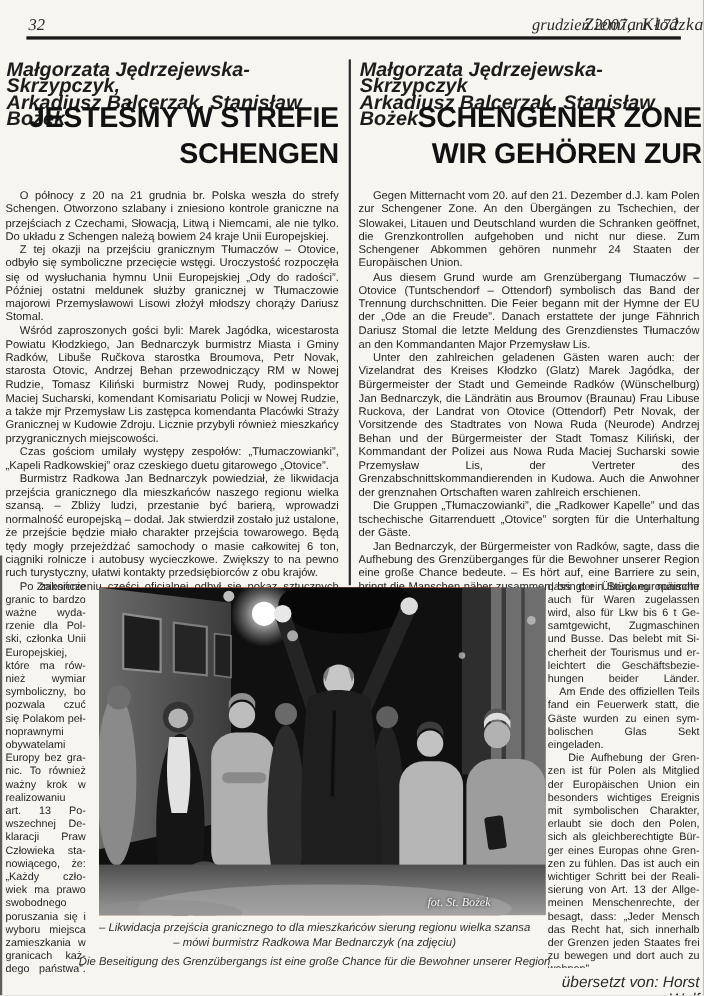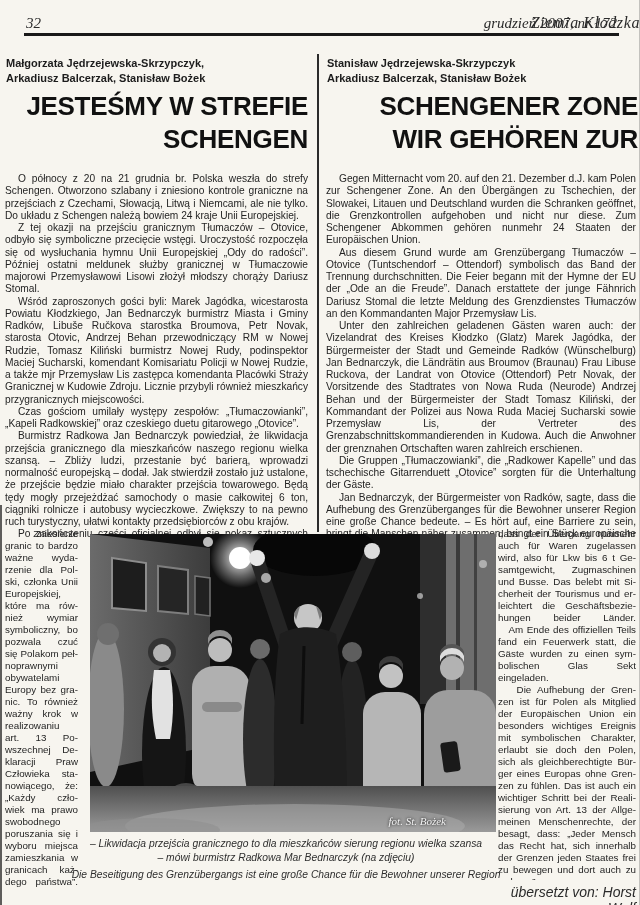--- a/index.html
+++ b/index.html
@@ -10,21 +10,21 @@
     overflow:hidden;
   }
   
   .mast-num   { position:absolute; top:15px; left:26px;  font:italic 15px "Liberation Serif","DejaVu Serif",serif; color:#2a2a2a; }
   .mast-title { position:absolute; top:14px; left:0; right:0; text-align:right; font:italic 16px "Liberation Serif","DejaVu Serif",serif; letter-spacing:.6px; color:#2a2a2a; }
   .mast-issue { position:absolute; top:15px; right:23px; font:italic 15px "Liberation Serif","DejaVu Serif",serif; color:#2a2a2a; }
   .mast-rule  { position:absolute; top:33px; left:24px; right:21px; height:2.5px; background:#191919; }
 
   .col-divider { position:absolute; left:317px; top:54px; height:478px; width:1.6px; background:#2b2b2b; }
 
-  .authors { position:absolute; top:56px; font-weight:bold; font-size:11px; line-height:15px; color:#1c1c1c; }
+  .authors { position:absolute; top:56px; font-style:italic; font-weight:bold; font-size:18px; line-height:15px; color:#1c1c1c; }
   .authors.a-left  { left:6px;   width:300px; }
   .authors.a-right { left:327px; width:304px; }
 
   .headline { position:absolute; top:90px; text-align:right; font-weight:bold; font-size:26px; line-height:33px; color:#111; letter-spacing:-0.3px; }
   .headline.h-left  { left:4px;   width:304px; }
   .headline.h-right { left:324px; width:314px; }
 
   .bodytext { position:absolute; top:161px; font-size:10.2px; line-height:12.25px; text-align:justify; color:#242424; overflow:hidden; height:368px; hyphens:auto;margin-top:12px; -webkit-hyphens:auto; }
   .bodytext.b-left  { left:5px;   width:303px; }
   .bodytext.b-right { left:326px; width:310px; }
@@ -101,21 +101,21 @@
 „Każdy czło-
 wiek ma prawo
 swobodnego
 poruszania się i
 wyboru miejsca
 zamieszkania w
 granicach każ-
 dego państwa”.</div>
 
   <div class="authors a-right">
-    <div>Stanisław Jędrzejewska-Skrzypczyk</div>
+    <div>Małgorzata Jędrzejewska-Skrzypczyk</div>
     <div>Arkadiusz Balcerzak, Stanisław Bożek</div>
   </div>
   <div class="headline h-right">
     <div>SCHENGENER ZONE</div>
     <div>WIR GEHÖREN ZUR</div>
   </div>
   <div class="bodytext b-right" lang="de">
     <p>Gegen Mitternacht vom 20. auf den 21. Dezember d.J. kam Polen zur Schengener Zone. An den Übergängen zu Tschechien, der Slowakei, Litauen und Deutschland wurden die Schranken geöffnet, die Grenzkontrollen aufgehoben und nicht nur diese. Zum Schengener Abkommen gehören nunmehr 24 Staaten der Europäischen Union.</p>
     <p>Aus diesem Grund wurde am Grenzübergang Tłumaczów – Otovice (Tuntschendorf – Ottendorf) symbolisch das Band der Trennung durchschnitten. Die Feier begann mit der Hymne der EU der „Ode an die Freude”. Danach erstattete der junge Fähnrich Dariusz Stomal die letzte Meldung des Grenzdienstes Tłumaczów an den Kommandanten Major Przemysław Lis.</p>
     <p>Unter den zahlreichen geladenen Gästen waren auch: der Vizelandrat des Kreises Kłodzko (Glatz) Marek Jagódka, der Bürgermeister der Stadt und Gemeinde Radków (Wünschelburg) Jan Bednarczyk, die Ländrätin aus Broumov (Braunau) Frau Libuse Ruckova, der Landrat von Otovice (Ottendorf) Petr Novak, der Vorsitzende des Stadtrates von Nowa Ruda (Neurode) Andrzej Behan und der Bürgermeister der Stadt Tomasz Kiliński, der Kommandant der Polizei aus Nowa Ruda Maciej Sucharski sowie Przemysław Lis, der Vertreter des Grenzabschnittskommandierenden in Kudowa. Auch die Anwohner der grenznahen Ortschaften waren zahlreich erschienen.</p>

